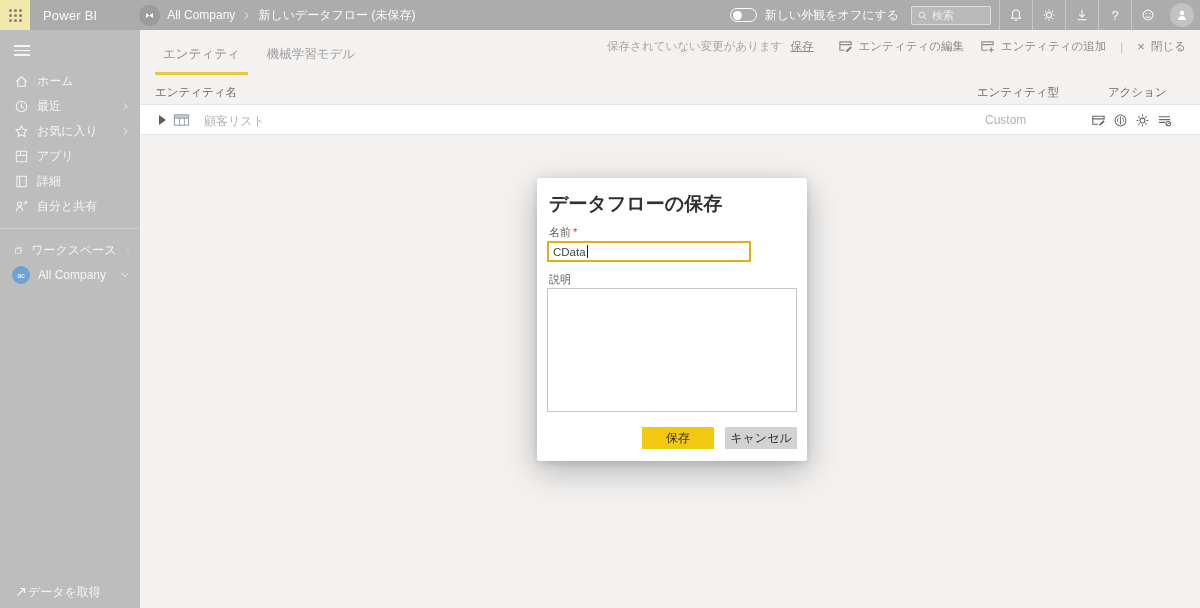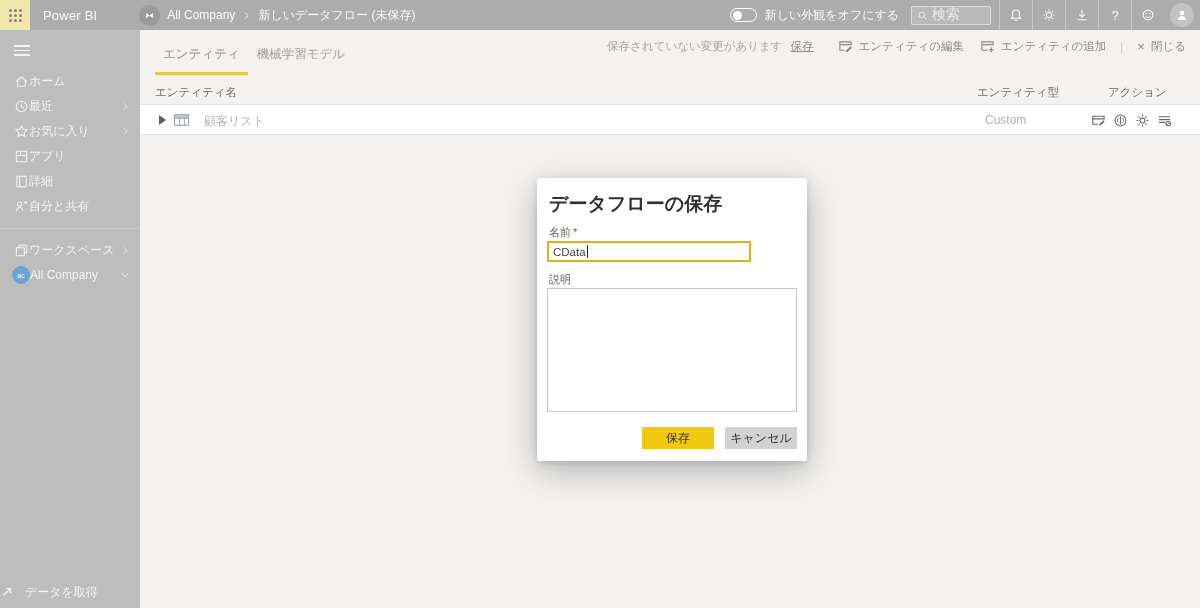--- a/index.html
+++ b/index.html
@@ -14,40 +14,40 @@
   .waffle-grid i { width:3px; height:3px; background:#83836e; border-radius:50%; }
   .brand { font-size:13px; margin-left:13px; letter-spacing:.2px; white-space:nowrap; }
   .crumb { display:flex; align-items:center; margin-left:42px; font-size:12px; gap:7px; white-space:nowrap; }
   .org-avatar { width:21px; height:21px; border-radius:50%; background:#9b9b9b; display:flex; align-items:center; justify-content:center; }
   .crumb .sep-chev { opacity:.9; }
   .topbar-right { margin-left:auto; display:flex; align-items:center; height:30px; }
   .toggle { width:27px; height:14px; border:1px solid #fff; border-radius:8px; position:relative; margin-right:8px; cursor:pointer; }
   .toggle .knob { position:absolute; left:2px; top:1.5px; width:9px; height:9px; background:#fff; border-radius:50%; }
   .toggle-label { font-size:12px; margin-right:12px; white-space:nowrap; }
   .searchbox { width:80px; height:19px; background:#b9b9b9; border:1px solid #dcdcdc; border-radius:1px; display:flex; align-items:center; padding:0 5px; gap:4px; margin-right:8px; cursor:text; }
-  .searchbox .ph { font-size:14px; color:#ececec; }
+  .searchbox .ph { font-size:11px; color:#ececec; }
   .tb-sep { width:1px; height:30px; background:rgba(255,255,255,.35); }
   .icon-btn { width:32px; height:30px; display:flex; align-items:center; justify-content:center; cursor:pointer; font-size:13px; color:#fafafa; }
   .avatar-btn { width:36px; height:30px; display:flex; align-items:center; justify-content:center; cursor:pointer; }
   .avatar-circ { width:24px; height:24px; border-radius:50%; background:#c2c2c2; display:flex; align-items:center; justify-content:center; }
 
   
   .sidebar { position:absolute; top:30px; left:0; width:140px; height:578px; background:#bdbdbd; color:#f4f4f4; z-index:4; }
   .hamburger { padding:12px 0 10px 14px; cursor:pointer; }
   .hamburger i { display:block; width:16px; height:1.6px; background:#f4f4f4; margin:3px 0; }
-  .nav-item { height:25px; display:flex; align-items:center; padding:0 10px 0 14px; font-size:12px; gap:0; cursor:pointer; white-space:nowrap; }
+  .nav-item { height:25px; display:flex; align-items:center; padding:0 10px 0 14px; font-size:12px; gap:8px; cursor:pointer; white-space:nowrap; }
   .nav-item .lbl { flex:1; }
   .nav-item .chev { opacity:.9; }
   .side-divider { height:1px; background:#cbcbcb; margin:9px 0 9px 0; }
   .org-dot { width:18px; height:18px; border-radius:50%; background:#6ba3d6; display:flex; align-items:center; justify-content:center; font-size:7px; color:#fff; flex-shrink:0; margin-left:-2px; }
-  .getdata { position:absolute; bottom:0; left:0; width:140px; height:32px; display:flex; align-items:center; gap:11px; font-size:12px; cursor:pointer; }
+  .getdata { position:absolute; bottom:0; left:0; width:140px; height:32px; display:flex; align-items:center; padding-left:14px; font-size:12px; cursor:pointer; }
 
   
   .main { position:absolute; top:30px; left:140px; width:1060px; height:578px; background:#f3f2f1; }
-  .tabs { position:absolute; top:14px; left:15px; display:flex; gap:1px; }
+  .tabs { position:absolute; top:14px; left:15px; display:flex; gap:11px; }
   .tab { font-size:12.5px; padding:2px 8px 9px 8px; cursor:pointer; }
   .tab.active { color:#99917b; border-bottom:3px solid #e7c73e; }
   .tab.inactive { color:#a3a1a0; }
   .head-actions { position:absolute; top:9px; right:14px; display:flex; align-items:center; gap:8px; font-size:11.5px; color:#8c8a88; white-space:nowrap; }
   .head-actions .unsaved { color:#a7a5a3; }
   .head-actions a.savelink { color:#8c8a88; text-decoration:underline; cursor:pointer; margin-right:8px; }
   .ha-btn { display:flex; align-items:center; gap:6px; cursor:pointer; margin-left:8px; }
   .ha-div { color:#bdbbb9; margin:0 6px; }
   .close-btn { display:flex; align-items:center; gap:6px; cursor:pointer; }
   .close-x { font-size:13px; }

